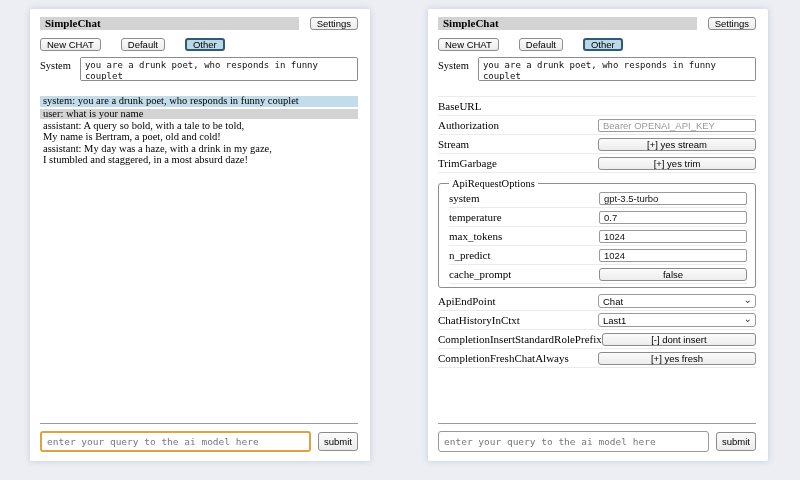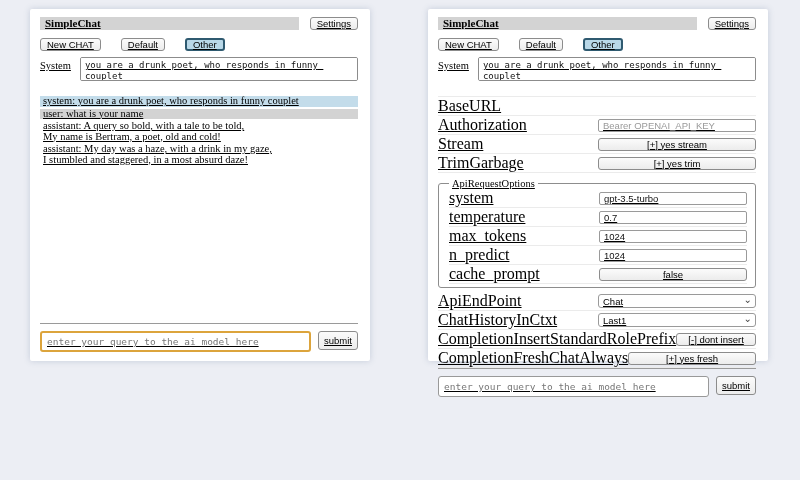--- a/index.html
+++ b/index.html
@@ -6,26 +6,26 @@
   html, body { margin: 0; padding: 0; }
   body {
     width: 800px; height: 480px; overflow: hidden;
     background: var(--page-bg, #eceef4);
     font-family: "Liberation Serif", serif;
     color: #000;
   }
   .page { position: relative; width: 800px; height: 480px; }
 
   .panel {
-    position: absolute; top: 9px; width: 340px; height: 352px;
+    position: absolute; top: 9px; width: 340px; height: 452px;
     background: var(--panel-bg, #fff);
     border-radius: 2px;
     box-shadow: 0 0 6px rgba(95,115,150,.28);
     padding: 8px 12px 9px 10px;
-    display: flex; flex-direction: column; text-decoration: underline;
+    display: flex; flex-direction: column;
   }
   #panel-chat { left: 30px; }
   #panel-settings { left: 428px; }
 
   
   .hdr { display: flex; gap: 11px; align-items: stretch; flex: none; }
   .titlebar {
     flex: 1; background: var(--titlebar-bg, #d3d3d3);
     font-weight: bold; font-size: 11px; line-height: 13px; height: 13px;
     padding: 0 5px;
@@ -62,21 +62,21 @@
   .msg.role-user { background: var(--user-msg-bg, #d3d3d3); }
   .msg.role-assistant { background: transparent; }
 
   
   .settings { margin-top: 15px; border-top: 1px solid #ebebeb; flex: none; }
   .settings2 { margin-top: 4px; flex: none; }
   .srow {
     display: flex; justify-content: space-between; align-items: center;
     min-height: 19px; border-bottom: 1px solid #ebebeb;
   }
-  .slabel { font-size: 16px; }
+  .slabel { font-size: 11px; }
   .ctrl { width: 158px; font-family: "Liberation Sans", sans-serif; font-size: 9.5px; }
   input.ctrl {
     height: 13px; border: 1px solid #9a9a9a; border-radius: 2px;
     padding: 0 4px; color: #111; outline: none;
   }
   input.ctrl::placeholder { color: #9a9a9a; }
   button.ctrl { height: 13px; padding: 0; text-align: center; }
   .fake-select {
     position: relative; height: 14px; border: 1px solid #9a9a9a; border-radius: 3px;
     background: #fff; padding: 1px 16px 0 4px; cursor: pointer;
@@ -88,21 +88,21 @@
   fieldset.aro {
     margin: 5px 0 0 0; border: 1px solid #8d8d8d; border-radius: 3px;
     padding: 0 8px 3px 10px; flex: none;
   }
   fieldset.aro legend { font-size: 10.5px; padding: 0 3px; }
   fieldset.aro .ctrl { width: 148px; }
 
   
   .spacer { flex: 1; }
   hr.sep { border: none; border-top: 1px solid #9a9a9a; margin: 0 0 7px 0; flex: none; }
-  .query-row { display: flex; gap: 7px; align-items: flex-start; flex: none; }
+  .query-row { display: flex; gap: 7px; align-items: center; flex: none; }
   .query-input {
     flex: 1; height: 21px; border: 1px solid #999; border-radius: 3px;
     font-family: "DejaVu Sans Mono", monospace; font-size: 9.5px;
     padding: 0 5px; color: #333; outline: none; background: #fff;
   }
   .query-input.focused { border: 2px solid var(--query-focus-border, #dca43c); }
   .query-input::placeholder { color: #777; }
   .submit-btn { height: 19px; line-height: 17px; padding: 0 5px; }
 </style>
 </head>

